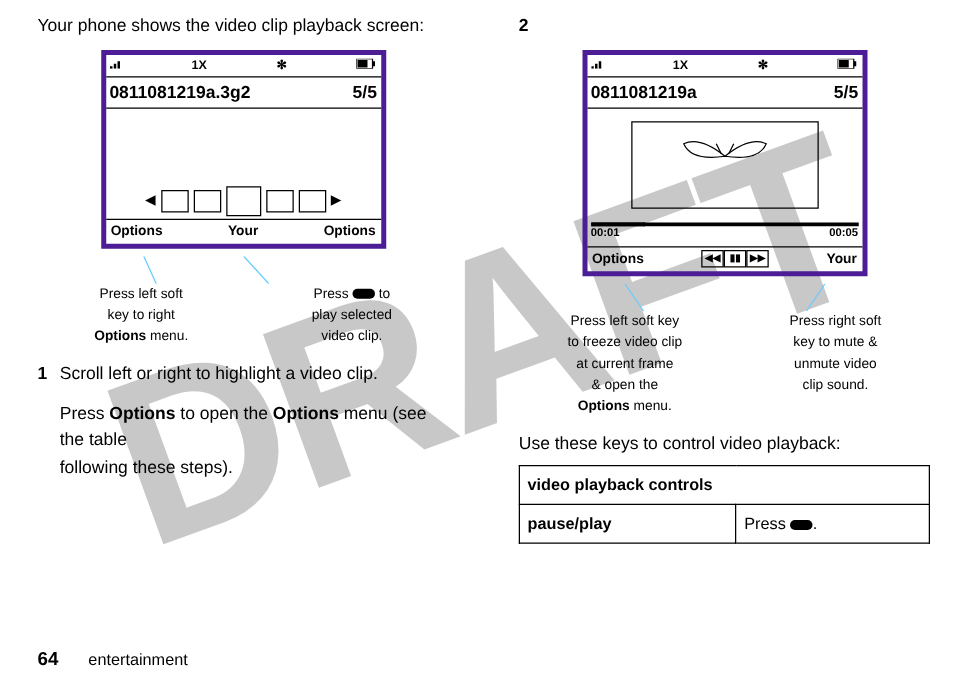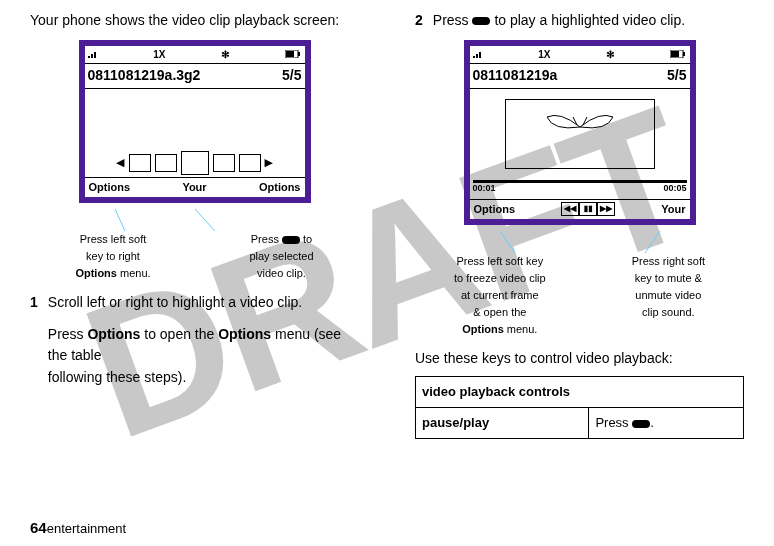--- a/index.html
+++ b/index.html
@@ -1,21 +1,21 @@
 <!DOCTYPE html>
 <html><head>
 <meta charset="utf-8">
 <style>
   html,body{margin:0;padding:0;font-family:Arial,Helvetica,sans-serif;color:#000;}
   .page{position:relative;width:774px;height:546px;box-sizing:border-box;padding:10px 30px 0 30px;}
   .watermark{position:absolute;left:0;top:0;width:774px;height:546px;display:flex;align-items:center;justify-content:center;pointer-events:none;}
   .watermark span{font-size:190px;font-weight:bold;color:#c8c8c8;transform:rotate(-20deg);letter-spacing:-5px;}
   .cols{position:relative;display:flex;gap:56px;}
   .col{flex:1;font-size:14px;line-height:1.55;}
-  .phone{width:220px;border:6px solid #4c1d95;margin:8px auto 6px;}
+  .phone{width:220px;border:4px solid #4c1d95;margin:8px auto 6px;}
   .status{display:flex;align-items:center;justify-content:space-between;font-size:10px;font-weight:bold;border-bottom:1px solid #000;padding:1px 3px;}
   .row{display:flex;justify-content:space-between;font-size:14px;font-weight:bold;padding:1px 3px;border-bottom:1px solid #000;}
   .screen-body{height:88px;border-bottom:1px solid #000;position:relative;}
   .thumbs{position:absolute;bottom:2px;left:0;right:0;display:flex;justify-content:center;align-items:center;gap:4px;}
   .thumb{width:20px;height:16px;border:1px solid #000;}
   .thumb.big{width:26px;height:22px;}
   .arrow{font-size:11px;}
   .softkeys{display:flex;justify-content:space-between;font-family:'Arial Narrow',Arial;font-weight:bold;font-size:11px;padding:1px 4px;}
   .captions{display:flex;justify-content:space-around;gap:8px;font-size:11px;text-align:center;margin-bottom:10px;}
   .step{display:flex;gap:10px;margin-top:8px;}
@@ -25,21 +25,21 @@
   .key-round{display:inline-block;width:16px;height:12px;border:1.5px solid #000;border-radius:5px;vertical-align:middle;}
   .play-area{position:absolute;left:35px;right:35px;top:10px;bottom:30px;border:1px solid #000;}
   .moth{position:absolute;left:50%;top:40%;transform:translate(-50%,-50%);}
   .timebar{position:absolute;bottom:3px;left:3px;right:3px;font-size:9px;font-weight:bold;display:flex;justify-content:space-between;color:#000;}
   .timeline{position:absolute;left:3px;right:3px;bottom:16px;height:3px;background:#000;}
   .timeline-fill{width:20%;height:100%;background:#000;border-right:1px solid #000;}
   .ctrl{display:flex;justify-content:center;}
   .ctrl span{border:1px solid #000;width:16px;height:12px;text-align:center;font-size:8px;line-height:12px;}
   table.controls{border-collapse:collapse;width:100%;font-size:13px;margin-top:6px;}
   table.controls td,table.controls th{border:1px solid #000;padding:5px 6px;text-align:left;}
-  .footer{position:absolute;left:30px;bottom:10px;font-size:13px;display:flex;align-items:baseline;}
+  .footer{position:absolute;left:30px;bottom:10px;font-size:13px;display:flex;align-items:baseline;gap:24px;}
   .pgnum{font-weight:bold;font-size:15px;}
   svg.sig{width:10px;height:8px;}
 </style>
 </head>
 <body>
 <div class="page">
   <div class="watermark">
       <span>DRAFT</span>
     </div>
 
@@ -112,25 +112,20 @@
             <span> menu (see the table</span>
           </div>
           <div>following these steps).</div>
         </div>
       </div>
     </div>
 
     <div class="col">
       <div class="step" style="margin-top:0">
         <div class="stepnum">2</div>
-        <div>
-          <span>Press </span>
-          <span class="key-rect"></span>
-          <span> to play a highlighted video clip.</span>
-        </div>
       </div>
 
       <div class="phone">
         <div class="status">
           <span><svg class="sig" viewBox="0 0 10 8">
                 <path d="M0 8h2V6H0zM3 8h2V4H3zM6 8h2V2H6z" fill="#000"></path>
               </svg></span>
           <span>1X</span>
           <span>✻</span>
           <span><svg width="16" height="8" viewBox="0 0 16 8">

